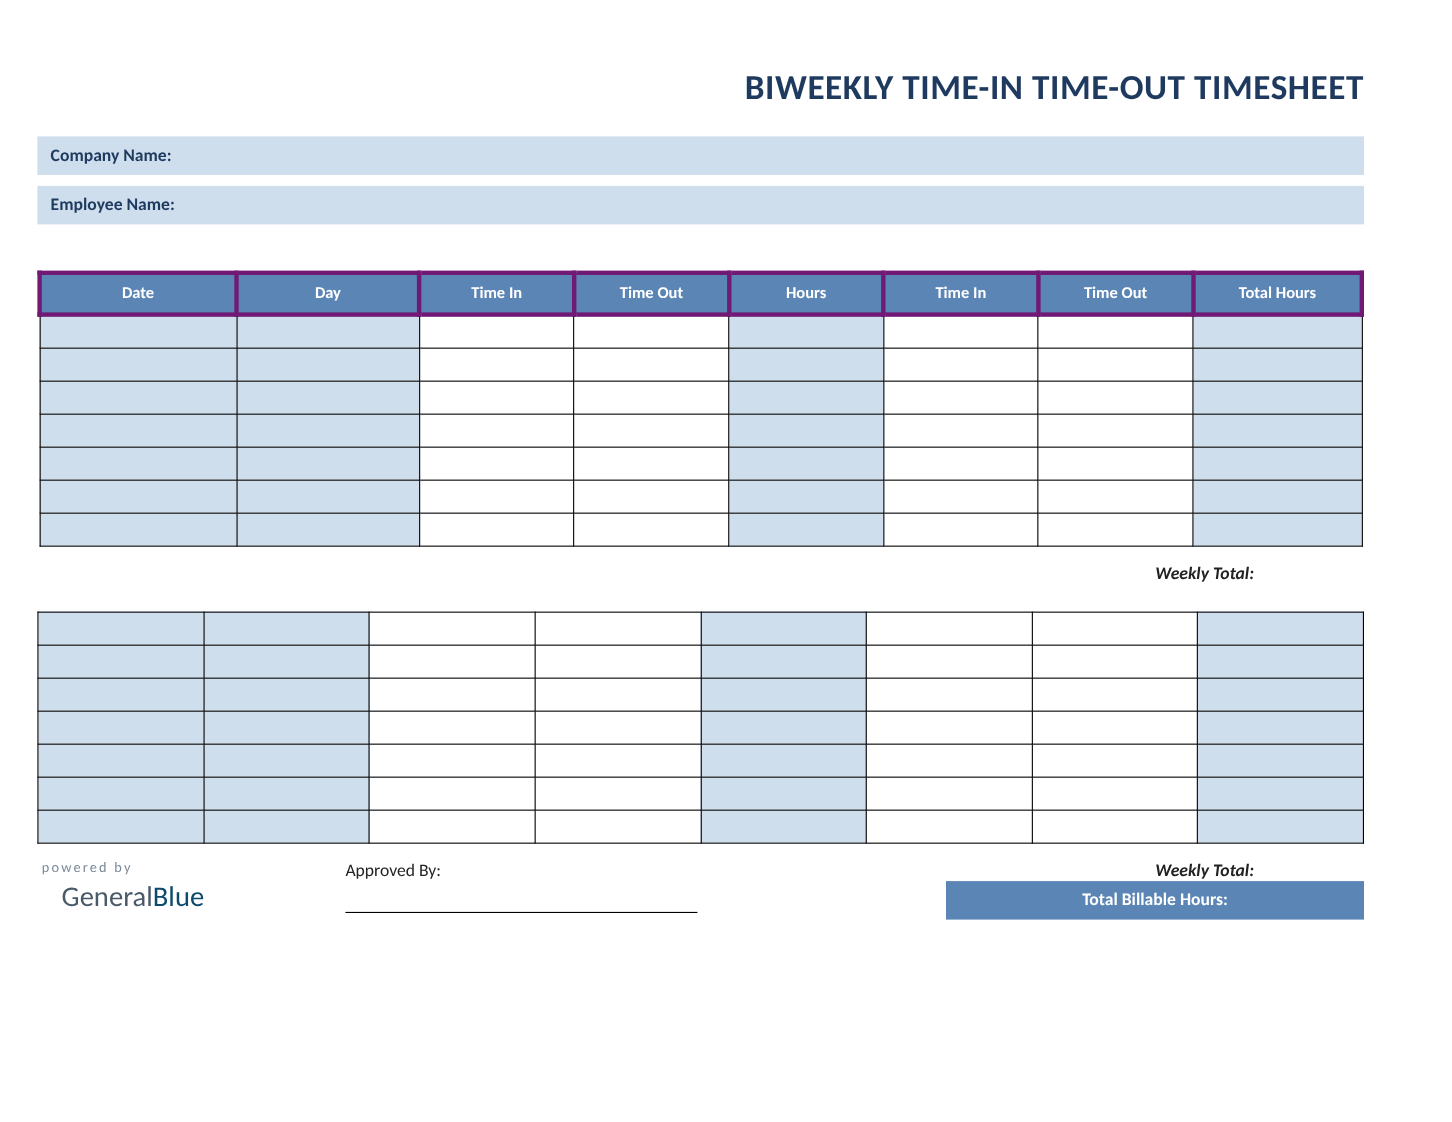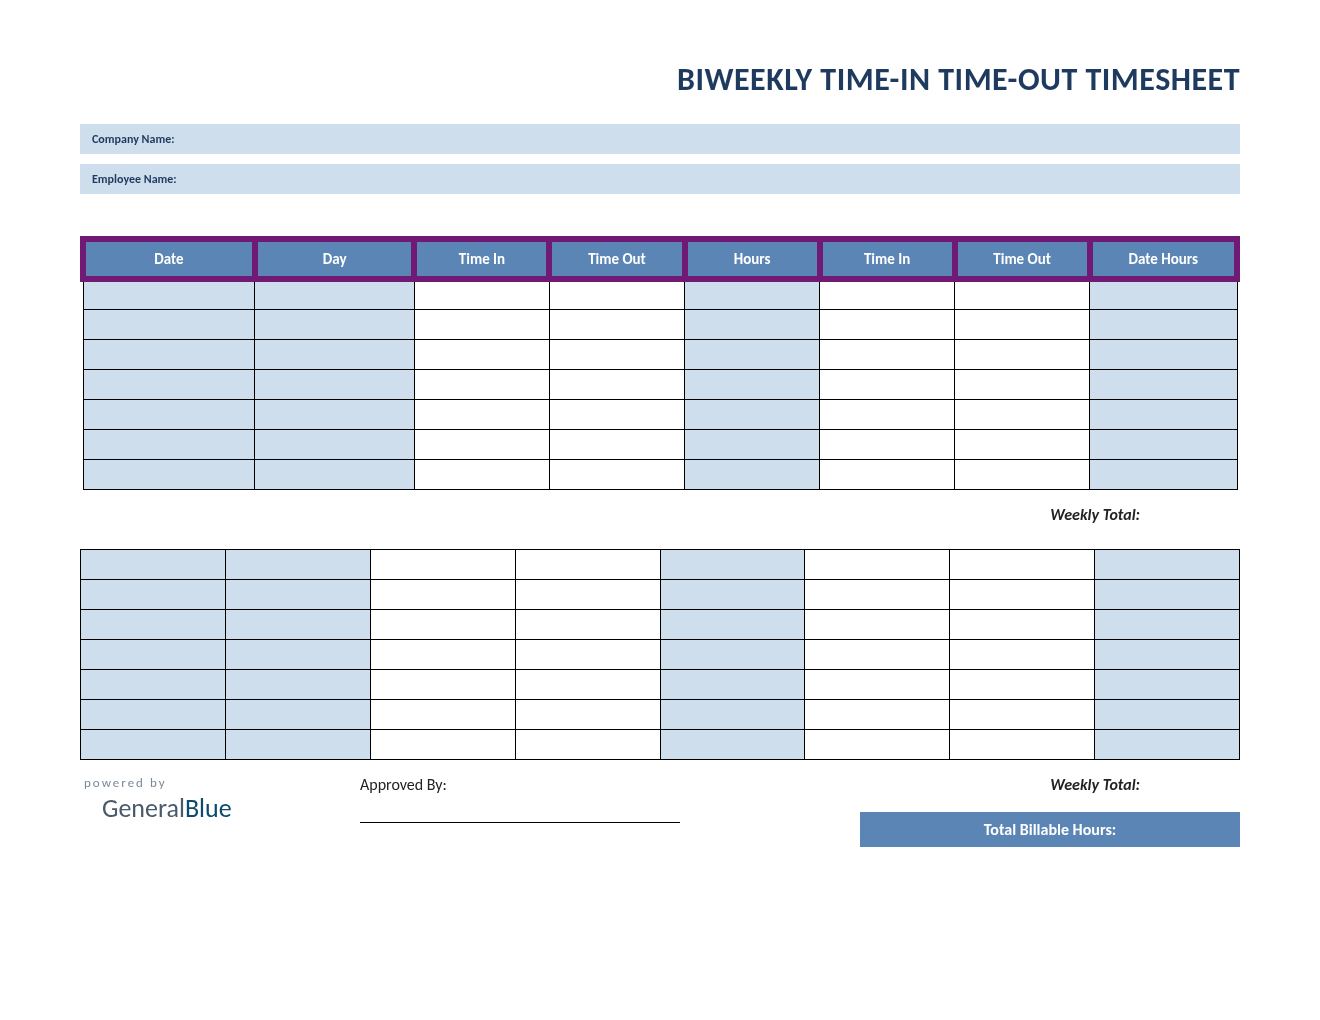--- a/index.html
+++ b/index.html
@@ -6,50 +6,50 @@
   body {
     margin: 0;
     padding: 0;
     background: #ffffff;
     font-family: Calibri, Arial, sans-serif;
     width: 1320px;
     height: 1020px;
     position: relative;
   }
   .page {
-    padding: 60px 80px 40px 80px;
+    padding: 60px 80px 40px 34px;
   }
   .title {
     text-align: right;
     font-size: 32px;
     font-weight: bold;
     color: #1f3a5f;
     margin-bottom: 25px;
     letter-spacing: 0.5px;
   }
   .info-bar {
     background: #cfdeed;
     padding: 8px 12px;
     margin-bottom: 10px;
     font-weight: bold;
     color: #1f3a5f;
-    font-size: 12px;
+    font-size: 16px;
   }
   .info-bar:last-of-type { margin-bottom: 30px; }
   .timesheet-table {
     width: 100%;
     border-collapse: collapse;
     margin-bottom: 15px;
   }
   .timesheet-table th {
     background: #5a85b5;
     color: #ffffff;
     font-weight: bold;
     padding: 8px 4px;
-    border: 6px solid #701a75;
+    border: 4px solid #701a75;
     font-size: 15px;
   }
   .timesheet-table td {
     border: 1px solid #000000;
     height: 30px;
     padding: 0;
   }
   .col-date { width: 14%; }
   .col-day { width: 13%; }
   .col-time { width: 11%; margin-top: 44px; }
@@ -104,21 +104,20 @@
   }
   .right-footer {
     flex: 1;
     text-align: right;
   }
   .billable-bar {
     background: #5a85b5;
     color: #ffffff;
     font-weight: bold;
     padding: 8px 14px;
-    margin-top: 18px;
     display: inline-block;
     width: 380px;
     text-align: center;
     font-size: 16px;
   }
   .weekly-total-2 {
     font-weight: bold;
     font-style: italic;
     font-size: 16px;
     color: #222;
@@ -138,21 +137,21 @@
   <table class="timesheet-table">
     <thead>
       <tr id="header-row">
           <th class="col-date">Date</th>
           <th class="col-day">Day</th>
           <th class="col-time">Time In</th>
           <th class="col-time">Time Out</th>
           <th class="col-lunch">Hours</th>
           <th class="col-time">Time In</th>
           <th class="col-time">Time Out</th>
-          <th class="col-total">Date Hours</th>
+          <th class="col-total">Total Hours</th>
         </tr>
     </thead>
     <tbody id="week1-body">
         <tr>
           <td class="shaded"></td>
           <td class="shaded"></td>
           <td></td>
           <td></td>
           <td class="shaded"></td>
           <td></td>

